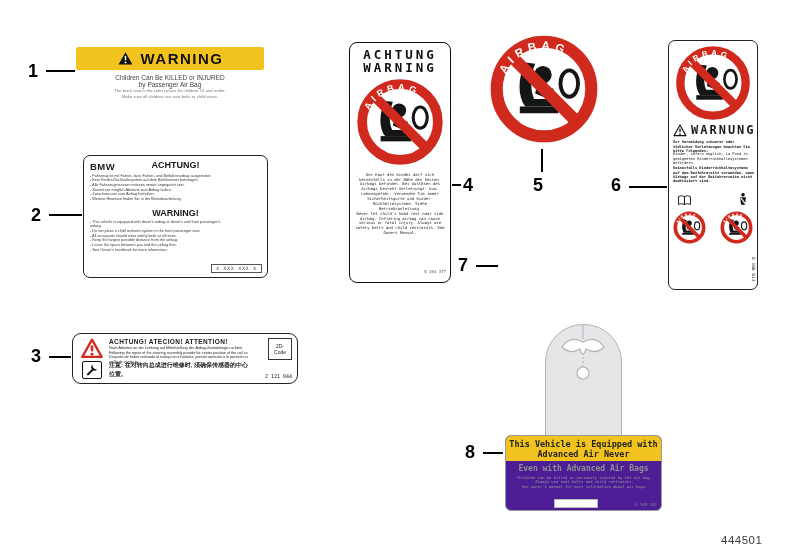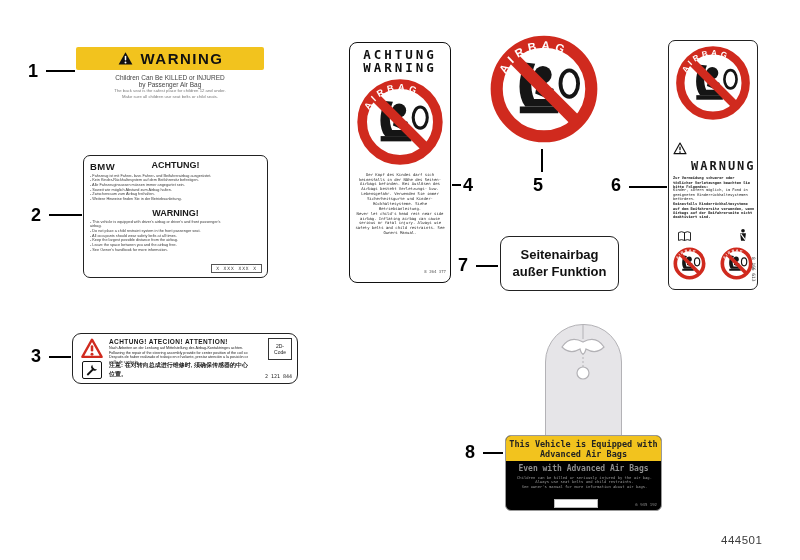--- a/index.html
+++ b/index.html
@@ -60,37 +60,37 @@
   .l4-de-wrap { height:31px; margin-top:6px; width:100%; }
   .l4-txt { width:184px; text-align:center; font-size:7.8px; color:#2a2a2a; line-height:1.25;
             font-family:"DejaVu Sans Mono",monospace; }
   .l4-en-wrap { height:22px; margin-top:8px; width:100%; }
   .l4-code { margin-top:auto; align-self:flex-end; font:4px "DejaVu Sans Mono",monospace; color:#555; }
 
   
   .l6 { left:668px; top:40px; width:90px; height:250px; border:1.3px solid #222; border-radius:7px;
         padding:4px 4px 4px 4px; display:flex; flex-direction:column; align-items:center; }
   .l6-warn { display:flex; align-items:center; gap:4px; margin-top:2px; align-self:flex-start; }
-  .l6-warn .t { font:bold 12px "DejaVu Sans Mono",monospace; letter-spacing:2px;margin-top:36px; }
+  .l6-warn .t { font:bold 12px "DejaVu Sans Mono",monospace; letter-spacing:2px; }
   .l6-p-wrap { width:100%; overflow:visible; }
   .l6-p { width:164px; font-size:7.3px; line-height:1.2; color:#222; font-family:"DejaVu Sans Mono",monospace; }
   .l6-p.b { font-weight:bold; }
   .l6-iconsrow { display:flex; width:74px; justify-content:space-between; align-items:flex-end; margin-top:5px; }
   .l6-circles { display:flex; width:80px; justify-content:space-between; margin-top:3px; }
   .l6-code { position:absolute; right:1px; bottom:8px; writing-mode:vertical-rl; font:4.5px "DejaVu Sans Mono",monospace; color:#444; }
 
   
   .l7 { left:500px; top:236px; width:119px; height:55px; border:1.6px solid #222; border-radius:9px;
         display:flex; flex-direction:column; justify-content:center; text-align:center; }
   .l7 .t { font:bold 13px "Liberation Sans",sans-serif; line-height:1.25; color:#111; }
 
   
   .tag-dome { left:545px; top:324px; width:77px; height:180px; background:#E6E5E8;
               border:1px solid #B3B2B6; border-radius:38px 38px 0 0; }
-  .tag-card { left:505px; top:435px; width:157px; height:76px; background:#000000; border:1px solid #999;
+  .tag-card { left:505px; top:435px; width:157px; height:76px; background:#4c1d95; border:1px solid #999;
               border-radius:6px; overflow:hidden; }
   .l8-band { background:#F2C31E; text-align:center; padding:3px 0 2px 0;
              font:bold 8.5px "DejaVu Sans Mono",monospace; color:#222; line-height:1.2; }
   .l8-sub { text-align:center; font:bold 8px "DejaVu Sans Mono",monospace; color:#8f8f8f; margin-top:3px; }
   .l8-lines-wrap { height:17px; margin-top:2px; }
   .l8-lines { width:314px; text-align:center; font-size:7.6px; color:#9a9a9a; line-height:1.25;
               font-family:"DejaVu Sans Mono",monospace; }
   .l8-cut { position:absolute; left:48px; bottom:2px; width:44px; height:9px; background:#fff; border:1px solid #bbb; }
   .l8-code { position:absolute; right:4px; bottom:3px; font:4px "DejaVu Sans Mono",monospace; color:#888; }
 
@@ -282,38 +282,34 @@
         </svg>
       <svg viewBox="0 0 100 100" width="33" height="33">
           <use href="#noAirbag"></use>
         </svg>
     </div>
     <div class="l6-code">8 166 613</div>
   </div>
   <span class="co-num" style="left:611px; top:175px;">6</span>
   <div class="co-line" style="left:629px; top:186px; width:38px;"></div>
 
-  <div class="abs l7">
-    <div class="t">Seitenairbag</div>
-    <div class="t">außer Funktion</div>
-  </div>
   <span class="co-num" style="left:458px; top:255px;">7</span>
   <div class="co-line" style="left:476px; top:265px; width:22px;"></div>
 
   <div class="abs tag-dome"></div>
   <svg class="abs" style="left:556px; top:325px;" width="54" height="66" viewBox="0 0 54 66">
     <line x1="27" y1="0" x2="27" y2="14" stroke="#b3b2b6" stroke-width="1"></line>
     <path d="M6 22 Q14 10 27 17 Q40 10 48 22 Q40 30 30 24 Q27 34 24 24 Q14 30 6 22 Z" fill="#fff" stroke="#b3b2b6" stroke-width="1.2"></path>
     <line x1="27" y1="28" x2="27" y2="42" stroke="#b3b2b6" stroke-width="1" stroke-dasharray="2 2"></line>
     <circle cx="27" cy="48" r="6" fill="#fff" stroke="#b3b2b6" stroke-width="1.2"></circle>
   </svg>
   <div class="abs tag-card">
     <div class="l8-band">
       <div>This Vehicle is Equipped with</div>
-      <div>Advanced Air Bags</div>
+      <div>Advanced Air Never</div>
     </div>
     <div class="l8-sub">Even with Advanced Air Bags</div>
     <div class="l8-lines-wrap">
       <div class="s50 l8-lines">
         <div>Children can be killed or seriously injured by the air bag.</div>
         <div>Always use seat belts and child restraints.</div>
         <div>See owner's manual for more information about air bags.</div>
       </div>
     </div>
     <div class="l8-cut"></div>

